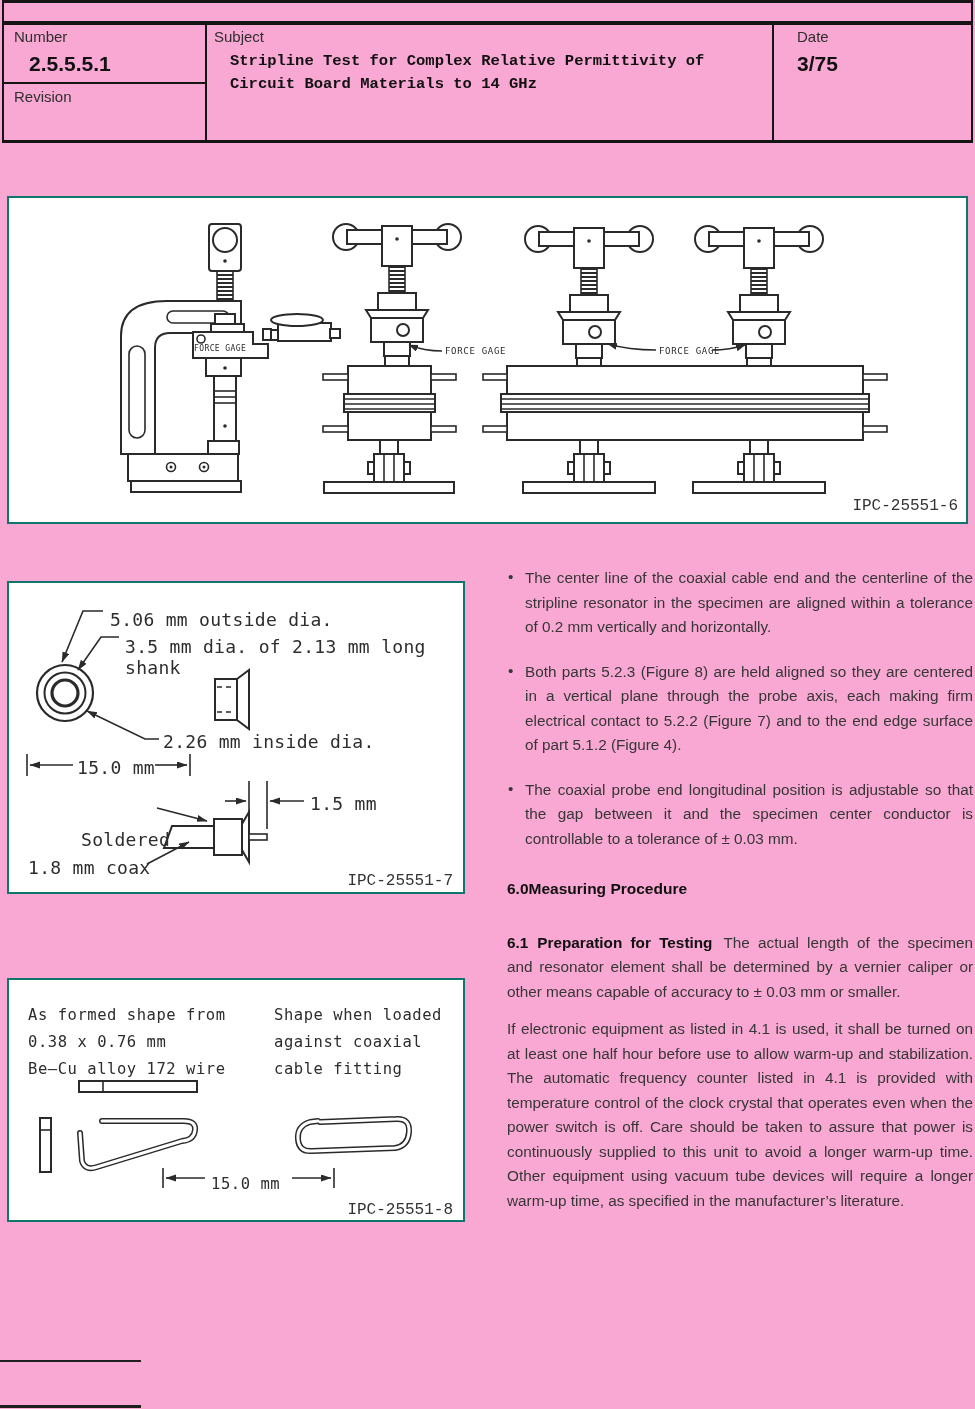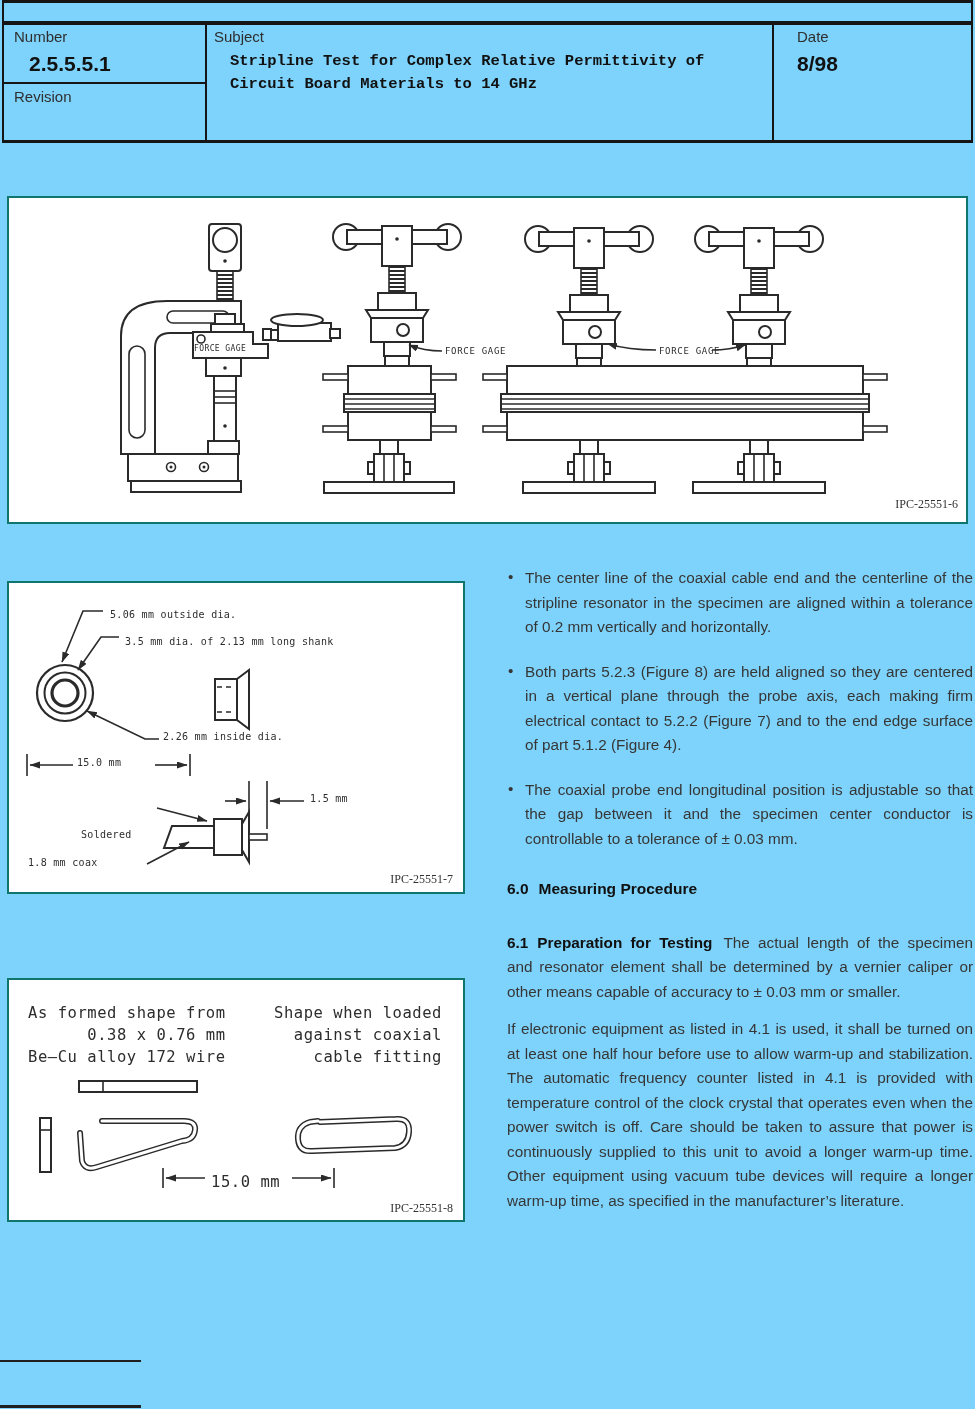--- a/index.html
+++ b/index.html
@@ -1,56 +1,56 @@
 <!DOCTYPE html>
 <html><head>
 <meta charset="utf-8">
 <style>
   html,body { margin:0; padding:0; background:#f0f0f0; }
-  .page { position:relative; width:975px; height:1409px; background:#7dd3fc;
+  .page { position:relative; width:975px; height:1409px; background:#f9a8d4;
           font-family:"Liberation Sans", sans-serif; overflow:hidden; margin:0 auto; }
 
   
   .top-strip { position:absolute; left:2px; top:0; width:967px; height:21px;
                border-top:3px solid #151515; border-left:2px solid #151515; border-right:2px solid #151515; }
   .hdr { position:absolute; left:2px; top:21px; width:967px; height:115px;
          border-top:4px solid #151515; border-bottom:3px solid #151515;
          border-left:2px solid #151515; border-right:2px solid #151515; }
   .hdr .vdiv { position:absolute; top:0; bottom:0; width:2px; background:#151515; }
   .hdr .hdiv { position:absolute; height:2px; background:#151515; }
   .hlabel { position:absolute; font-size:15px; color:#2e2e2e; }
   .hvalue { position:absolute; font-weight:bold; color:#111; font-size:21px; }
 
   
   .figbox { position:absolute; border:2px solid #0f766e; background:#fff; }
   svg.art { position:absolute; left:0; top:0; display:block; }
   .cad { position:absolute; font-family:"DejaVu Sans Mono", monospace; color:#2d2d2d;
          white-space:pre-line; }
-  .cad15 { font-size:10px; letter-spacing:0.3px; }
-  .cad16 { font-size:15.5px; letter-spacing:0.55px; line-height:22px;text-align:right; }
+  .cad15 { font-size:18px; letter-spacing:0.3px; }
+  .cad16 { font-size:15.5px; letter-spacing:0.55px; line-height:27px; }
   .cad9  { font-size:9px;  letter-spacing:0.7px; }
   .cad8  { font-size:8px;  letter-spacing:0.4px; }
-  .figid { position:absolute; font-size:12px; color:#333; font-family:Liberation Serif, serif; }
+  .figid { position:absolute; font-size:16px; color:#333; font-family:Liberation Mono, monospace; }
 
   
   .ln  { fill:#fff; stroke:#2a2a2a; stroke-width:2; }
   .ln2 { fill:#fff; stroke:#2a2a2a; stroke-width:1.6; }
   .s1  { fill:none; stroke:#2a2a2a; stroke-width:1.6; }
   .wireO { fill:none; stroke:#2a2a2a; stroke-width:6; stroke-linecap:round; stroke-linejoin:round; }
   .wireI { fill:none; stroke:#ffffff; stroke-width:3; stroke-linecap:round; stroke-linejoin:round; }
   .dash  { fill:none; stroke:#2a2a2a; stroke-width:1.4; stroke-dasharray:5,4; }
 
   
   .rcol { position:absolute; left:507px; top:566px; width:466px;
           font-size:15.3px; line-height:24.5px; color:#363636; text-align:justify; }
   .bullet { position:relative; padding-left:18px; margin:0 0 20px 0; }
   .bullet::before { content:"\2022"; position:absolute; left:1px; top:-1px; color:#363636; }
   .h6 { font-weight:bold; color:#101010; font-size:15.5px; text-align:left;
         margin:26px 0 29px 0; }
-  .h6 .secnum { margin-right:10px; }
+  .h6 .secnum { }
   .para { margin:4px 0 13px 0; }
   .inhead { font-weight:bold; color:#101010; }
   .inhead.num { margin-right:9px; }
   .inhead.ttl { margin-right:11px; }
 
   .fnline { position:absolute; background:#1f1f1f; }
 </style>
 </head>
 <body>
 
@@ -60,21 +60,21 @@
   <div class="hdr">
     <div class="vdiv" style="left:201px;"></div>
     <div class="vdiv" style="left:768px;"></div>
     <div class="hdiv" style="left:0; top:57px; width:203px;"></div>
     <div class="hlabel" style="left:10px; top:3px;">Number</div>
     <div class="hvalue" style="left:25px; top:27px;">2.5.5.5.1</div>
     <div class="hlabel" style="left:10px; top:63px;">Revision</div>
     <div class="hlabel" style="left:210px; top:3px;">Subject</div>
     <div class="hvalue" style="left:226px; top:25px; width:548px; font-size:15.5px; line-height:23px;font-family:Liberation Mono, monospace;">Stripline Test for Complex Relative Permittivity of Circuit Board Materials to 14 GHz</div>
     <div class="hlabel" style="left:793px; top:3px;">Date</div>
-    <div class="hvalue" style="left:793px; top:27px;">8/98</div>
+    <div class="hvalue" style="left:793px; top:27px;">3/75</div>
   </div>
 
   <div class="figbox" style="left:7px; top:196px; width:957px; height:324px;">
     <svg class="art" width="957" height="324" viewBox="0 0 957 324">
       <defs>
         <pattern id="thr" width="5" height="4" patternUnits="userSpaceOnUse">
           <rect width="5" height="4" fill="#fff"></rect>
           <rect width="5" height="2" fill="#2a2a2a"></rect>
         </pattern>
         <marker id="arr" markerWidth="10" markerHeight="8" refX="9" refY="3.5" orient="auto" markerUnits="userSpaceOnUse">

